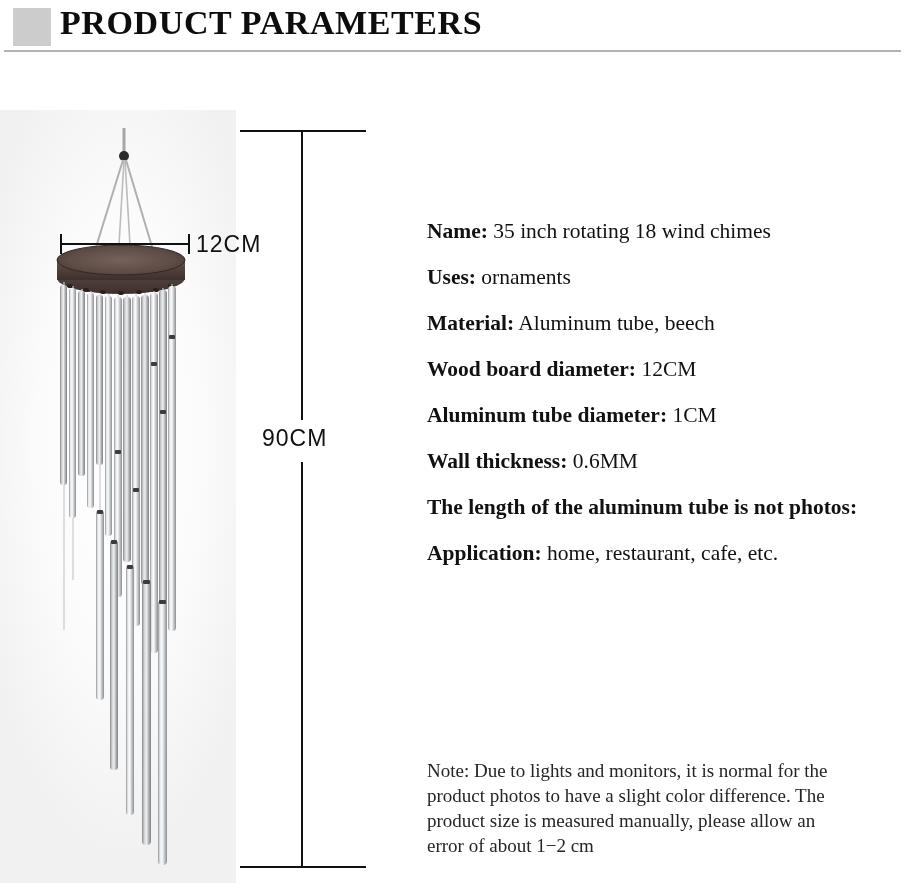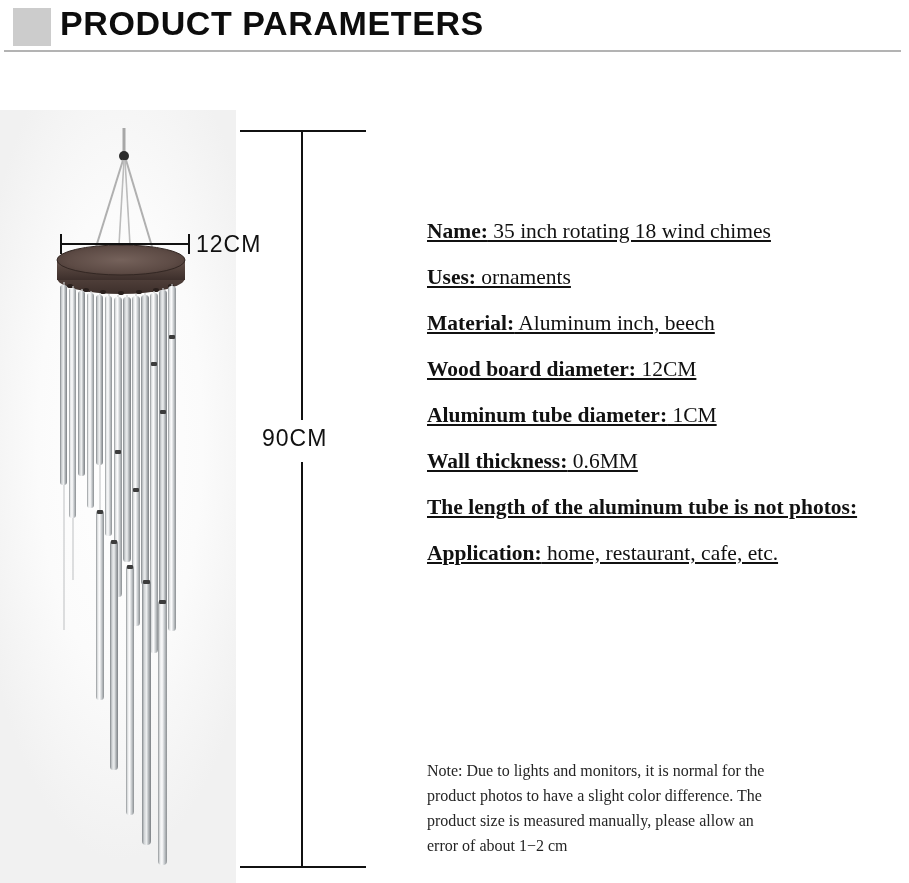--- a/index.html
+++ b/index.html
@@ -24,21 +24,21 @@
   }
   #header-square {
     position: absolute;
     left: 13px; top: 8px;
     width: 38px; height: 38px;
     background: #cccccc;
   }
   #header-title {
     position: absolute;
     left: 60px; top: 1px;
-    font-family: Liberation Sans, sans-serif;
+    font-family: Liberation Serif, serif;
     font-size: 34px;
     font-weight: 700;
     letter-spacing: 0.6px;
     line-height: 44px;
     color: #0d0d0d;
     white-space: nowrap;
   }
   #header-rule {
     position: absolute;
     left: 4px; top: 50px;
@@ -101,36 +101,35 @@
   #spec-list {
     position: absolute;
     left: 427px; top: 208px;
     width: 470px;
   }
   .spec-line {
     font-size: 21.5px;
     line-height: 46px;
     color: #111111;
     white-space: nowrap;
-    text-decoration: underline;
   }
   .spec-key {
     font-weight: 700;
   }
   .spec-val {
     font-weight: 400;
   }
 
   #note-block {
     position: absolute;
     left: 427px; top: 758px;
     width: 430px;
   }
   .note-line {
-    font-size: 16px;
+    font-size: 19px;
     line-height: 25px;
     color: #252525;
     white-space: nowrap;
   }
 </style>
 </head>
 <body>
 
 <div id="header-bar">
   <div id="header-square"></div>
@@ -254,21 +253,21 @@
 
 <div id="dim90-tick-top" class="dim-line-h"></div>
 <div id="dim90-tick-bot" class="dim-line-h"></div>
 <div id="dim90-line-upper" class="dim-line-v"></div>
 <div id="dim90-line-lower" class="dim-line-v"></div>
 <div id="dim90-label" class="dim-label">90CM</div>
 
 <div id="spec-list">
     <div class="spec-line"><span class="spec-key">Name:</span><span class="spec-val"> 35 inch rotating 18 wind chimes</span></div>
     <div class="spec-line"><span class="spec-key">Uses:</span><span class="spec-val"> ornaments</span></div>
-    <div class="spec-line"><span class="spec-key">Material:</span><span class="spec-val"> Aluminum inch, beech</span></div>
+    <div class="spec-line"><span class="spec-key">Material:</span><span class="spec-val"> Aluminum tube, beech</span></div>
     <div class="spec-line"><span class="spec-key">Wood board diameter:</span><span class="spec-val"> 12CM</span></div>
     <div class="spec-line"><span class="spec-key">Aluminum tube diameter:</span><span class="spec-val"> 1CM</span></div>
     <div class="spec-line"><span class="spec-key">Wall thickness:</span><span class="spec-val"> 0.6MM</span></div>
     <div class="spec-line"><span class="spec-key">The length of the aluminum tube is not photos:</span></div>
     <div class="spec-line"><span class="spec-key">Application:</span><span class="spec-val"> home, restaurant, cafe, etc.</span></div>
   </div>
 
 <div id="note-block">
     <div class="note-line">Note: Due to lights and monitors, it is normal for the</div>
     <div class="note-line">product photos to have a slight color difference. The</div>

